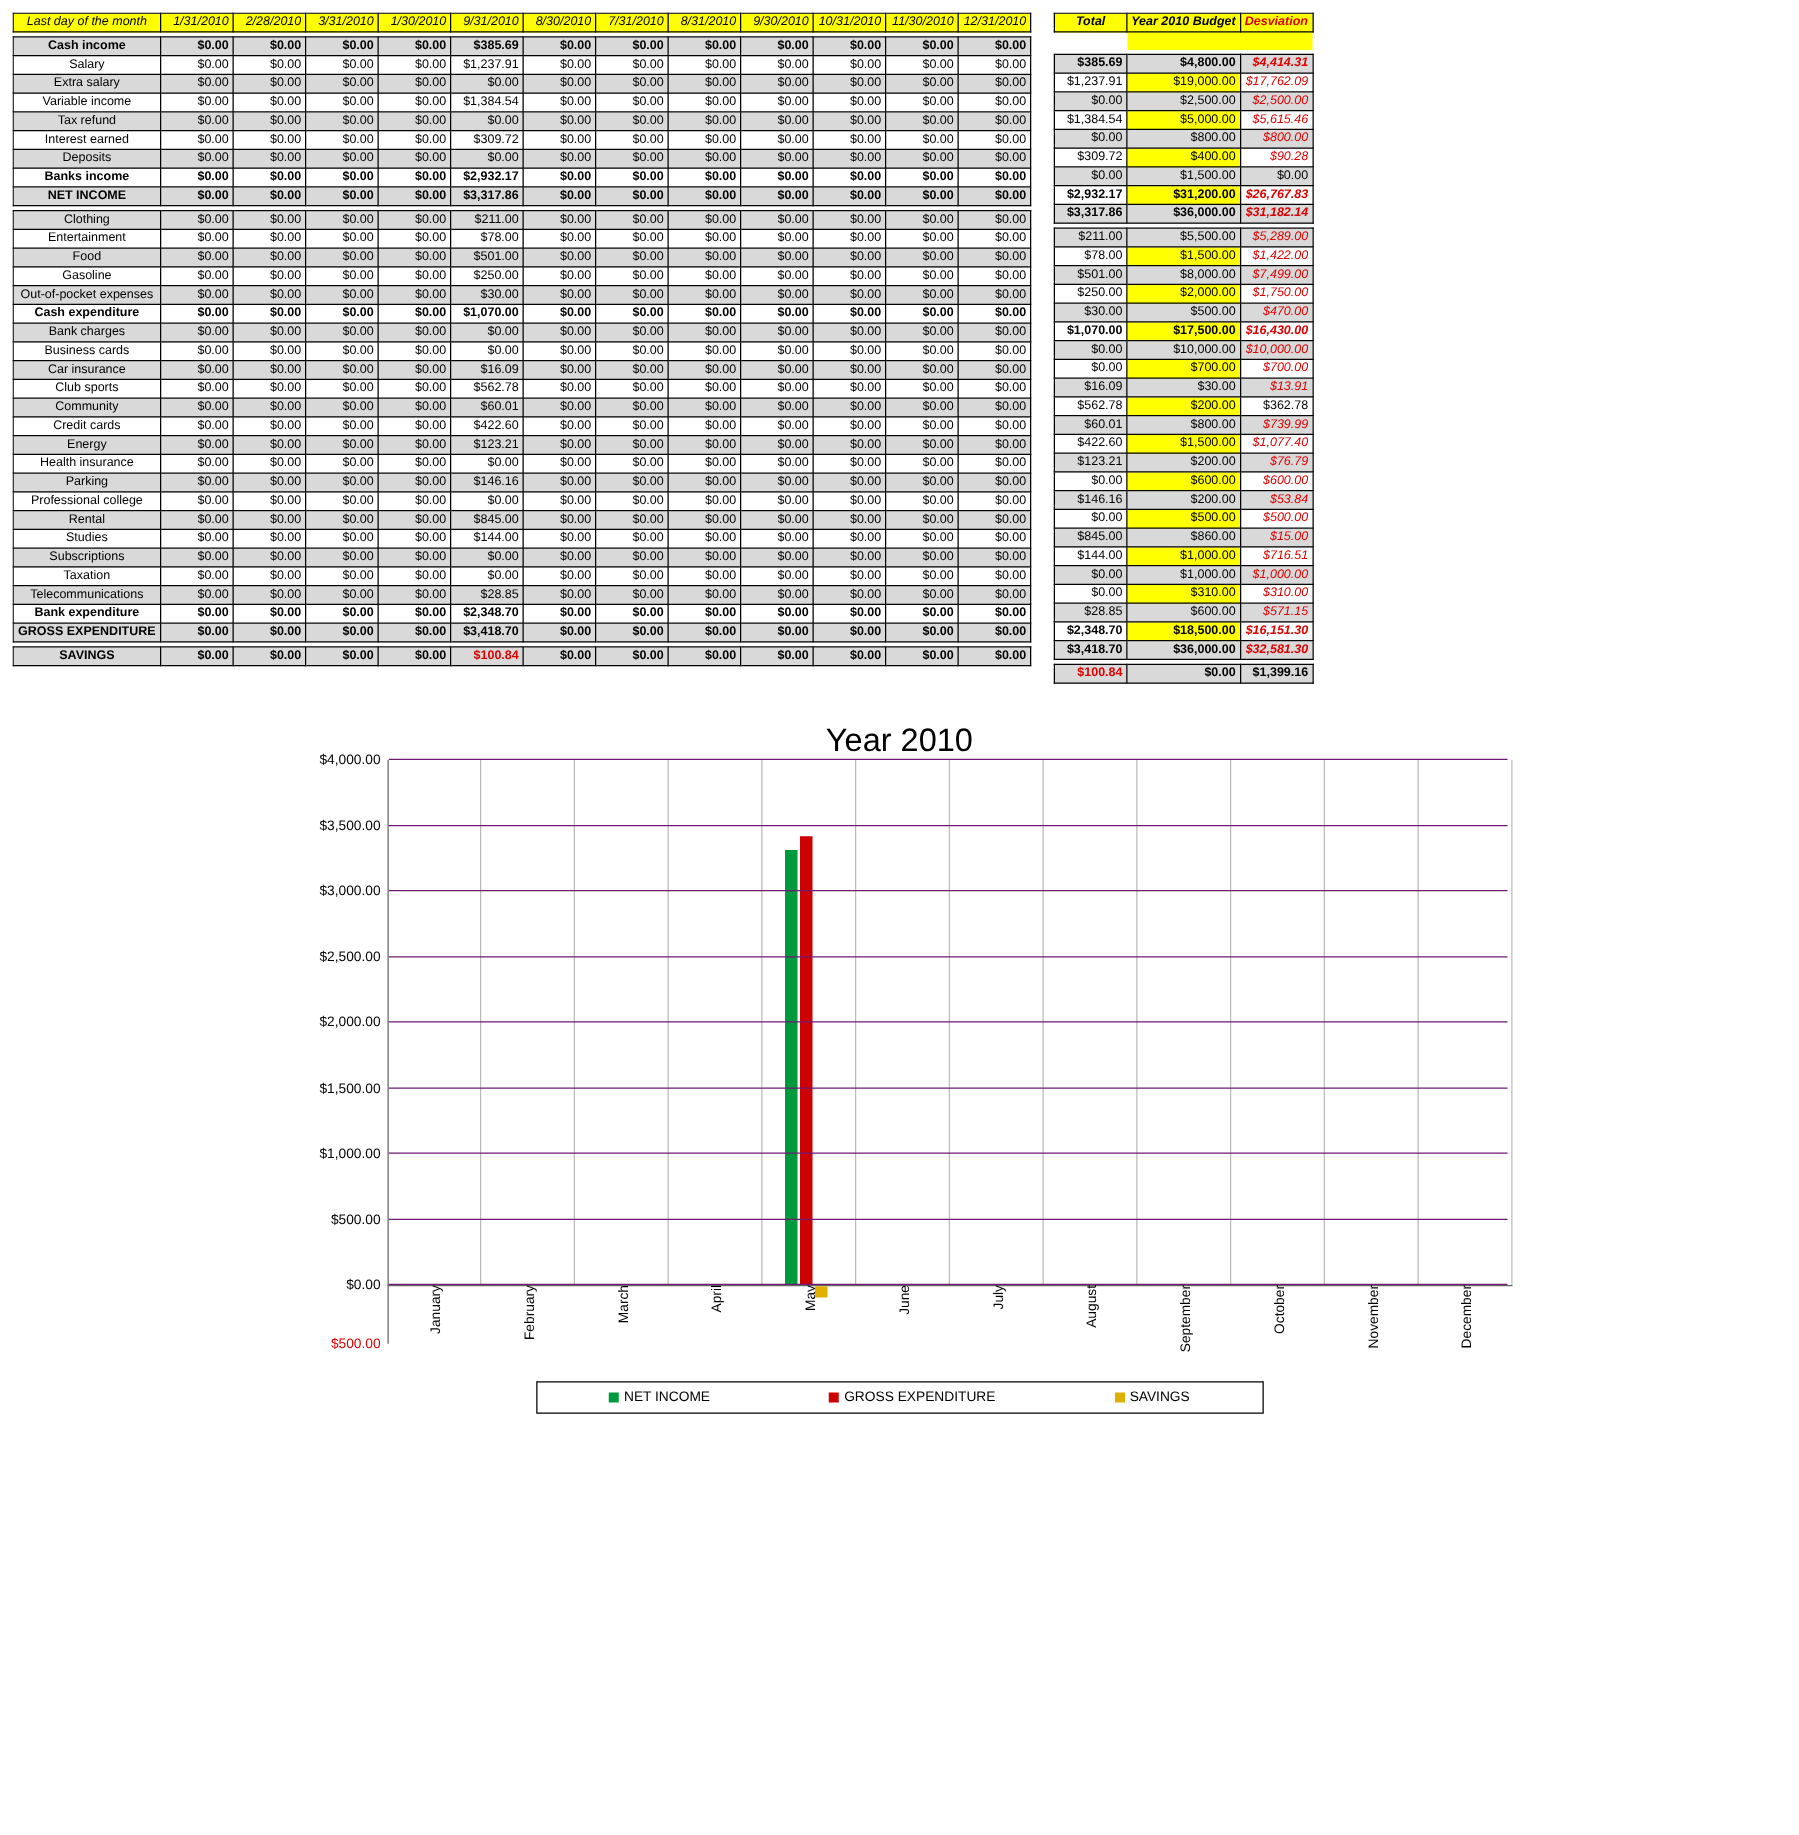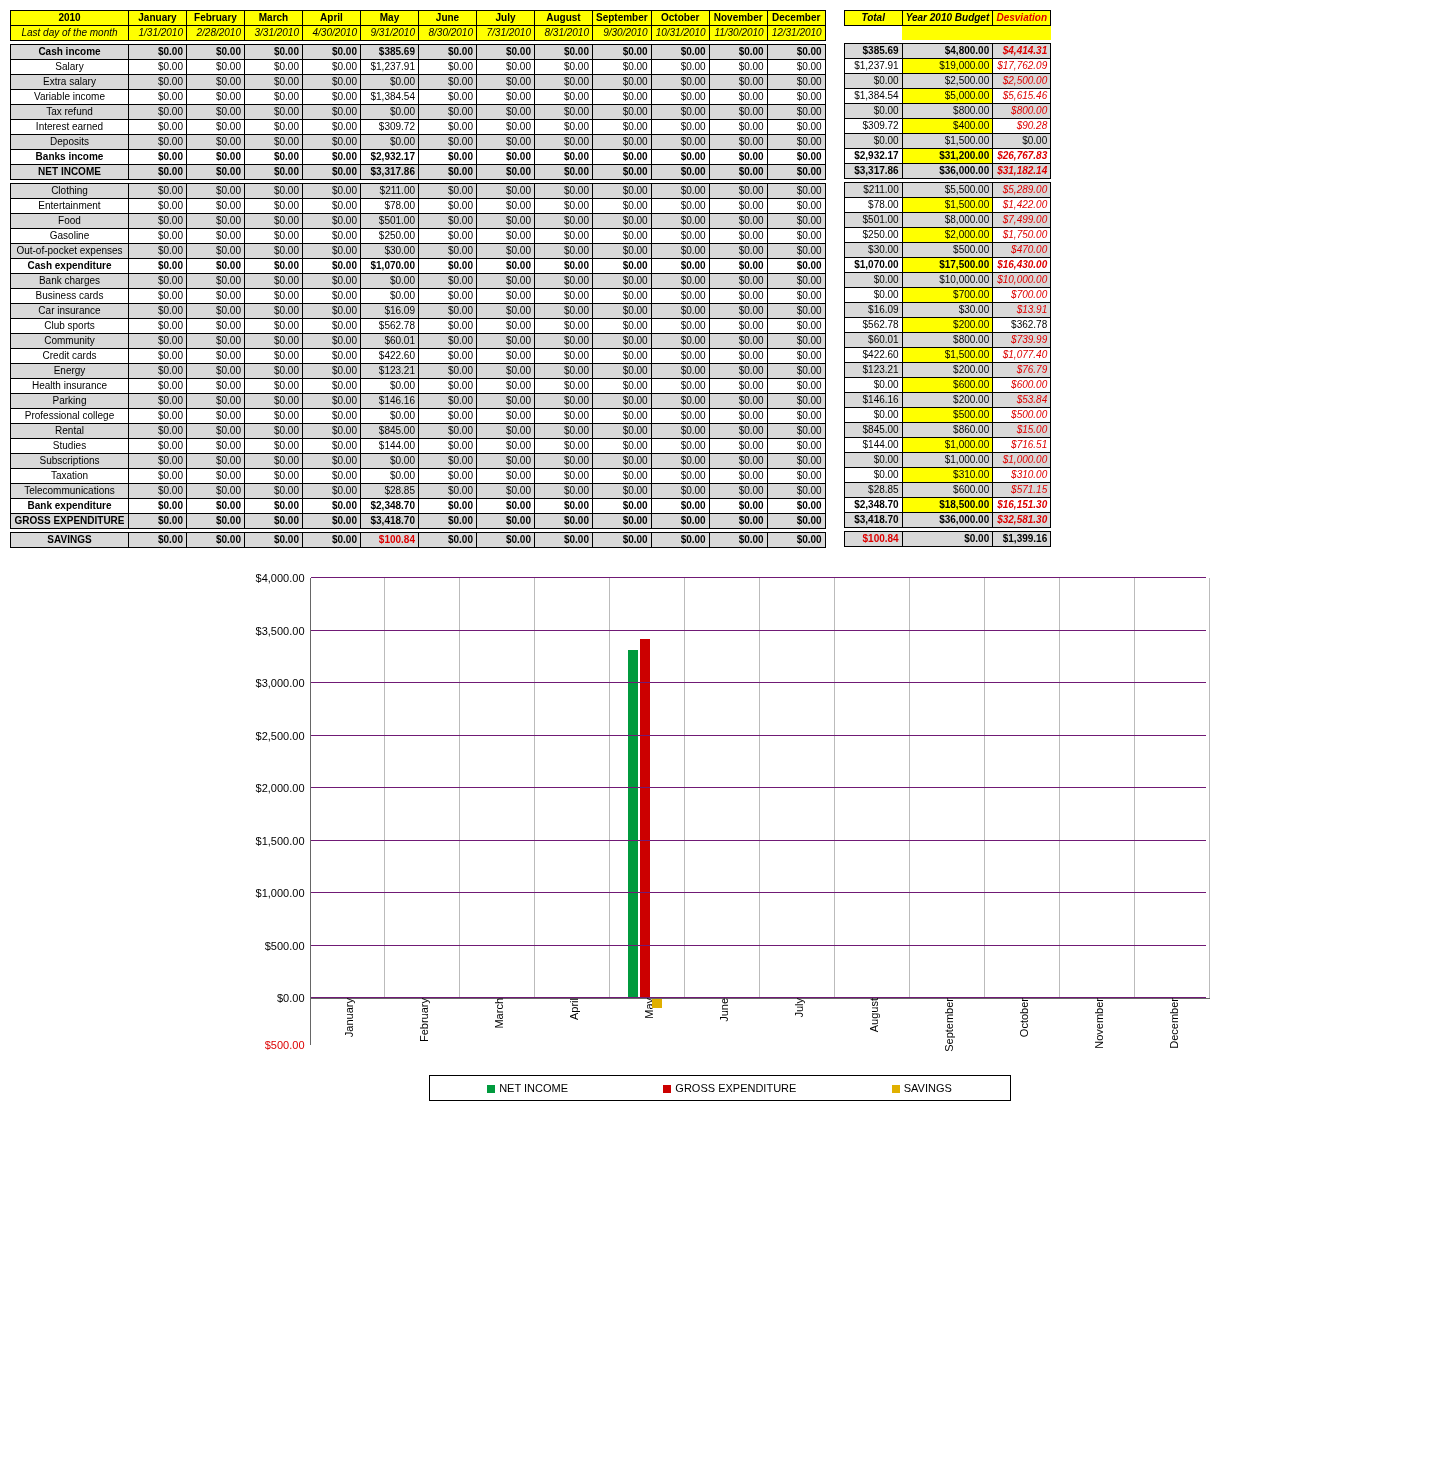--- a/index.html
+++ b/index.html
@@ -30,41 +30,26 @@
   .sw{display:inline-block;width:8px;height:8px;margin-right:4px;vertical-align:middle}
   .red{color:#d00}
   .ital{font-style:italic}
 </style>
 </head>
 <body>
 
 <div class="wrap">
   <table>
       <tbody>
-        <tr class="hdr">
-          <td class="lbl">2010</td>
-          <td class="mon">January</td>
-          <td class="mon">February</td>
-          <td class="mon">March</td>
-          <td class="mon">April</td>
-          <td class="mon">May</td>
-          <td class="mon">June</td>
-          <td class="mon">July</td>
-          <td class="mon">August</td>
-          <td class="mon">September</td>
-          <td class="mon">October</td>
-          <td class="mon">November</td>
-          <td class="mon">December</td>
-        </tr>
         <tr class="hdr2">
           <td class="lbl ital">Last day of the month</td>
           <td class="mon ital">1/31/2010</td>
           <td class="mon ital">2/28/2010</td>
           <td class="mon ital">3/31/2010</td>
-          <td class="mon ital">4/30/2010</td>
+          <td class="mon ital">1/30/2010</td>
           <td class="mon ital">9/31/2010</td>
           <td class="mon ital">8/30/2010</td>
           <td class="mon ital">7/31/2010</td>
           <td class="mon ital">8/31/2010</td>
           <td class="mon ital">9/30/2010</td>
           <td class="mon ital">10/31/2010</td>
           <td class="mon ital">11/30/2010</td>
           <td class="mon ital">12/31/2010</td>
         </tr>
         <tr class="spacer">
@@ -897,20 +882,21 @@
         <tr class="gray bold">
           <td class="tot red">$100.84</td>
           <td class="bud">$0.00</td>
           <td class="dev " style="color:#000;font-style:normal">$1,399.16</td>
         </tr>
       </tbody>
     </table>
 </div>
 
 <div class="chartbox">
+  <div class="ctitle">Year 2010</div>
   <div class="plot">
     <div class="bars">
         <div class="col">
           <span class="xcat">January</span>
         </div>
         <div class="col">
           <span class="xcat">February</span>
         </div>
         <div class="col">
           <span class="xcat">March</span>

